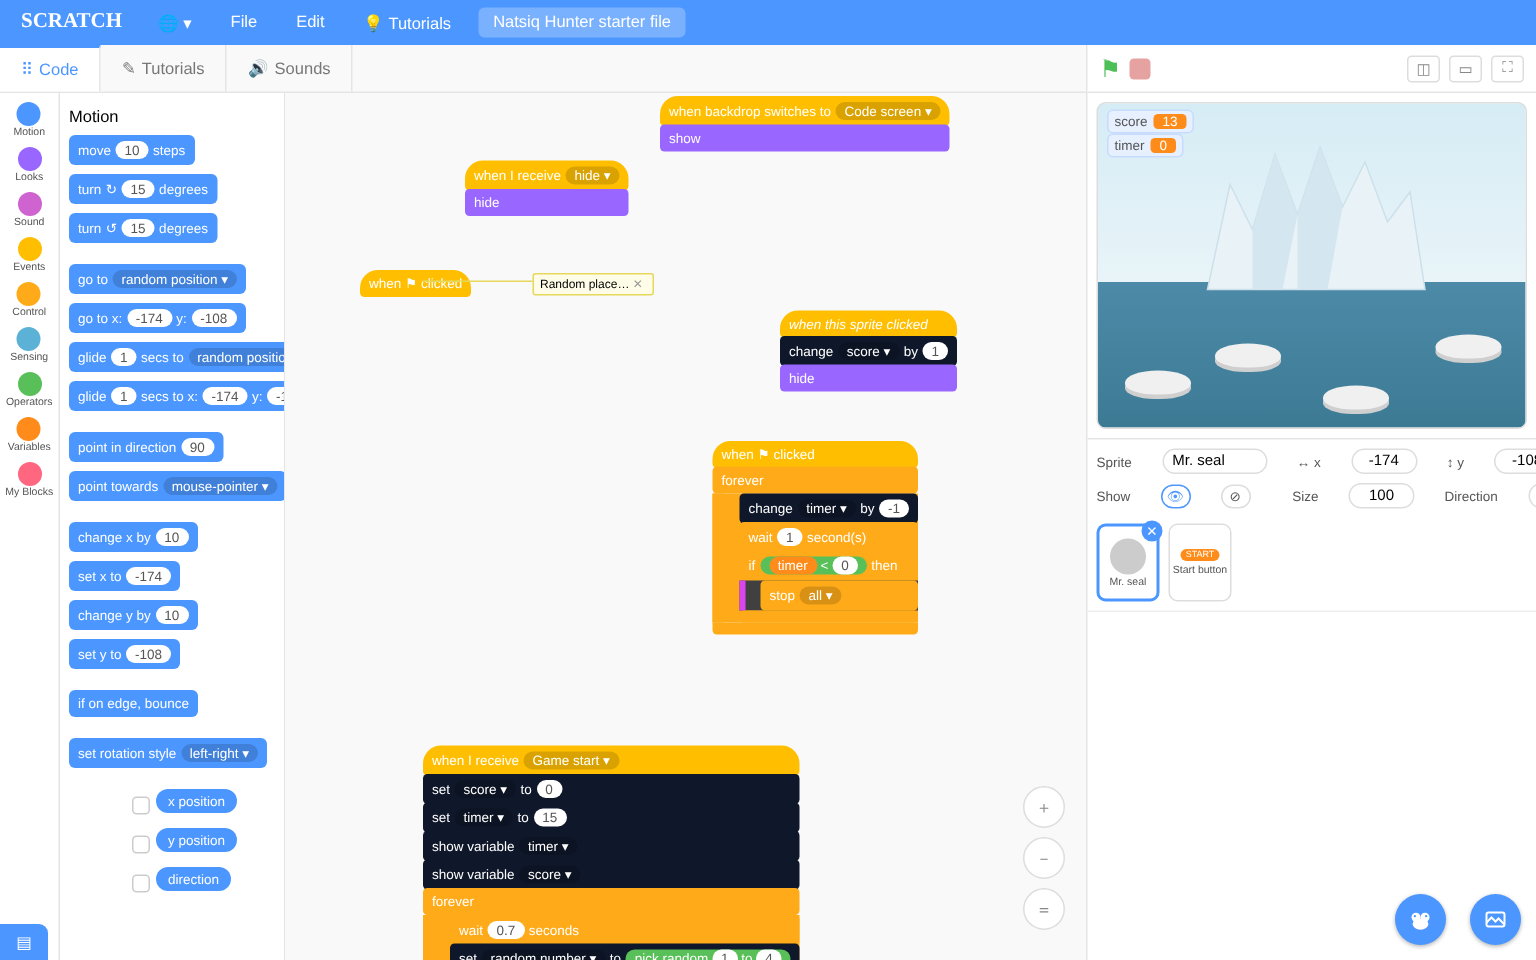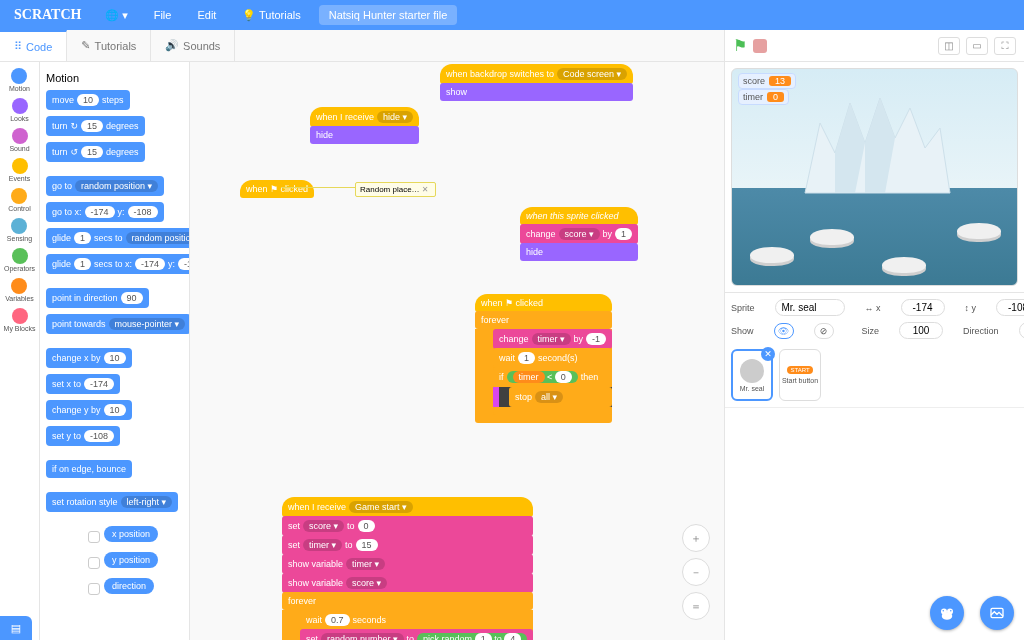--- a/index.html
+++ b/index.html
@@ -26,21 +26,21 @@
 .catcol .cat .dot { width: 16px; height: 16px; border-radius: 50%; }
 
 .palette { width: 150px; background: #fff; border-right: 1px solid #e5e5e5; overflow-y: auto; padding: 6px; position: relative; }
 .palette h3 { font-size: 11px; font-weight: 500; margin: 4px 0 6px; }
 
 .block { border-radius: 4px; padding: 4px 6px; color: #fff; font-size: 9px; display: inline-flex; align-items: center; gap: 3px; margin-bottom: 6px; white-space: nowrap; }
 .block.motion { background: #4c97ff; }
 .block.events { background: #ffbf00; }
 .block.control { background: #ffab19; }
 .block.looks { background: #9966ff; }
-.block.data { background: #ec4899; }
+.block.data { background: #0f172a; }
 .pill { background: #fff; color: #555; border-radius: 10px; padding: 1px 6px; font-size: 9px; min-width: 14px; text-align: center; }
 .pill.orange { background: #ff8c1a; color:#fff; }
 .pill.green { background:#59c059; color:#fff; }
 .dd { background: rgba(0,0,0,0.15); border-radius: 9px; padding: 1px 6px; }
 
 .report { border-radius: 12px; padding: 3px 8px; }
 
 .workspace { flex: 1; background: #f9f9f9; position: relative; overflow: hidden; }
 
 .stack { position: absolute; }
@@ -279,21 +279,21 @@
             <div class="block control">
                 <span>wait</span>
                 <span class="pill">1</span>
                 <span>second(s)</span>
               </div>
             <div class="block control">
                 <span>if</span>
                 <span class="pill green"><span class="pill orange">timer</span> <span>&lt;</span> <span class="pill">0</span></span>
                 <span>then</span>
               </div>
-            <div style="padding-left:10px; background:#404040; border-left:6px solid #d946ef;">
+            <div style="padding-left:10px; background:#404040; border-left:4px solid #d946ef;">
               <div class="block control">
                   <span>stop</span>
                   <span class="dd">all ▾</span>
                 </div>
             </div>
             <div class="block control" style="height:6px;"></div>
           </div>
           <div class="block control" style="height:6px; border-radius:0 0 3px 3px;"></div>
         </div>
 

